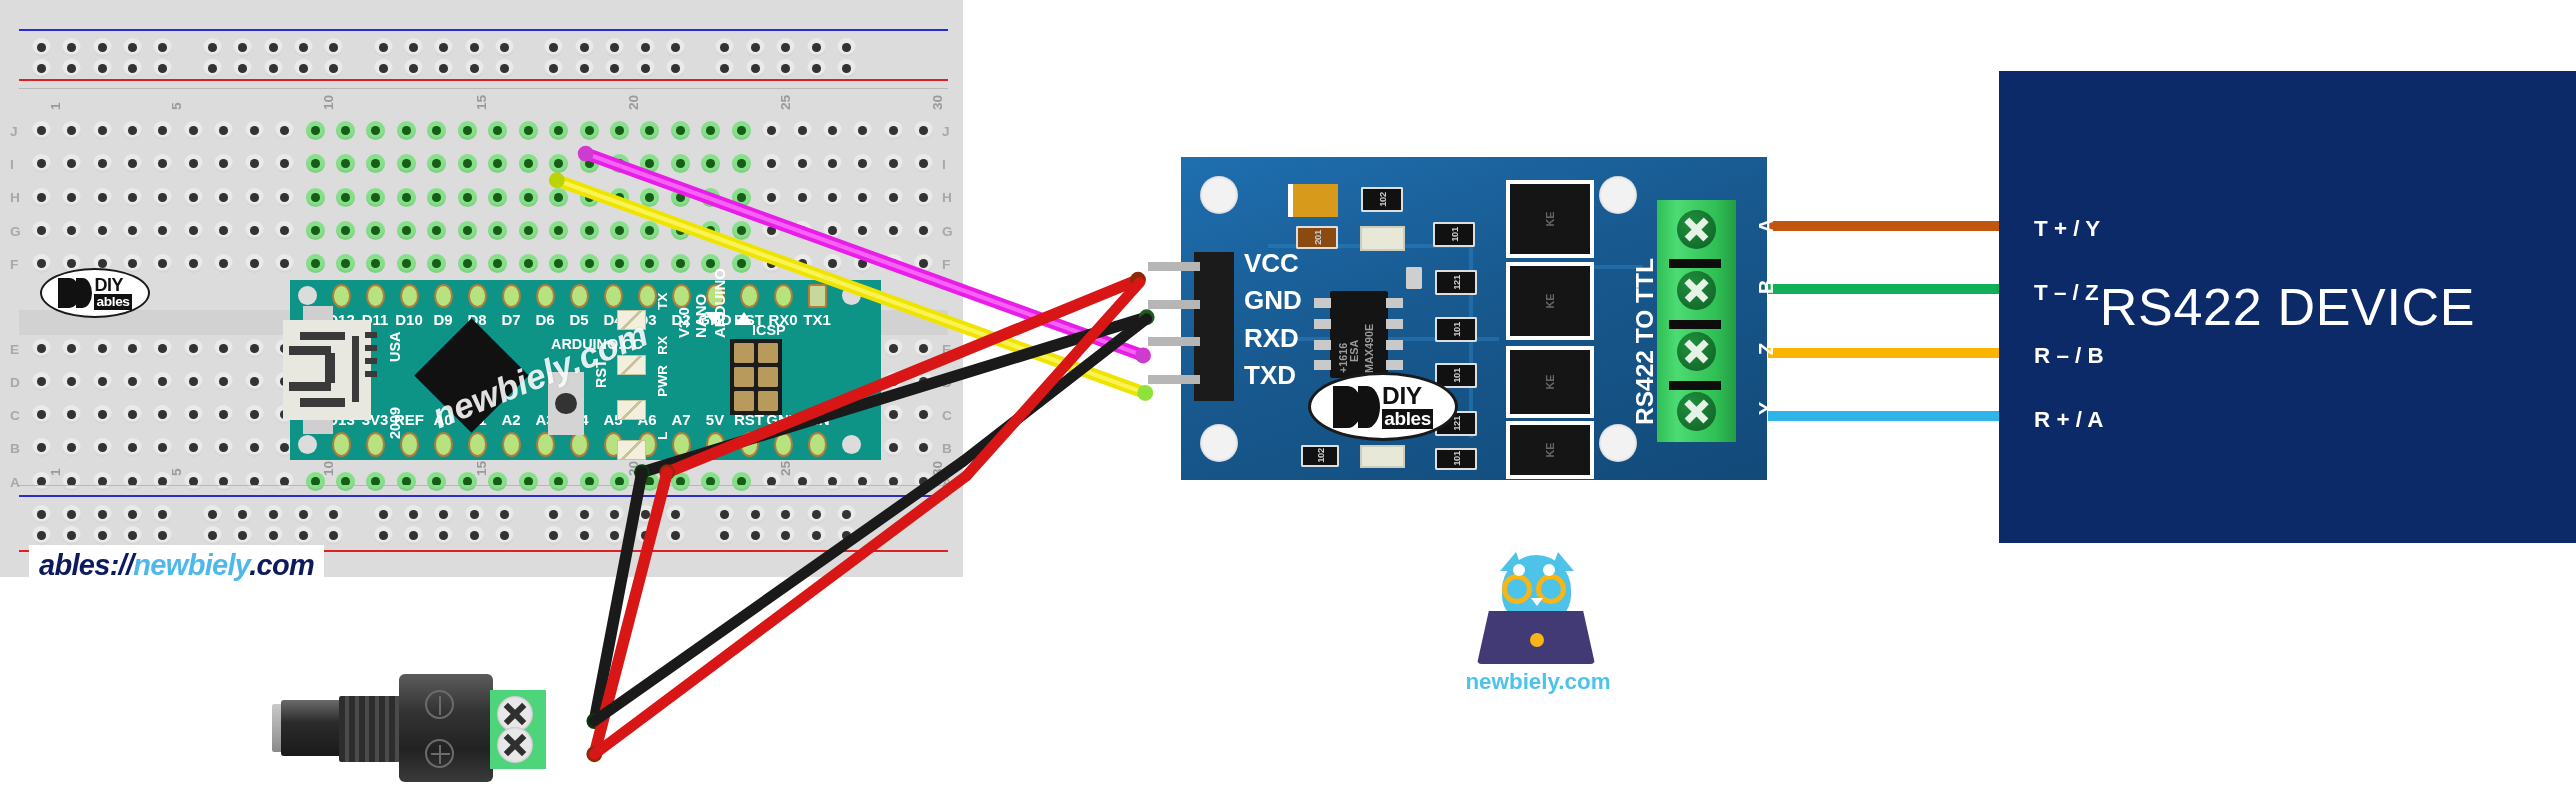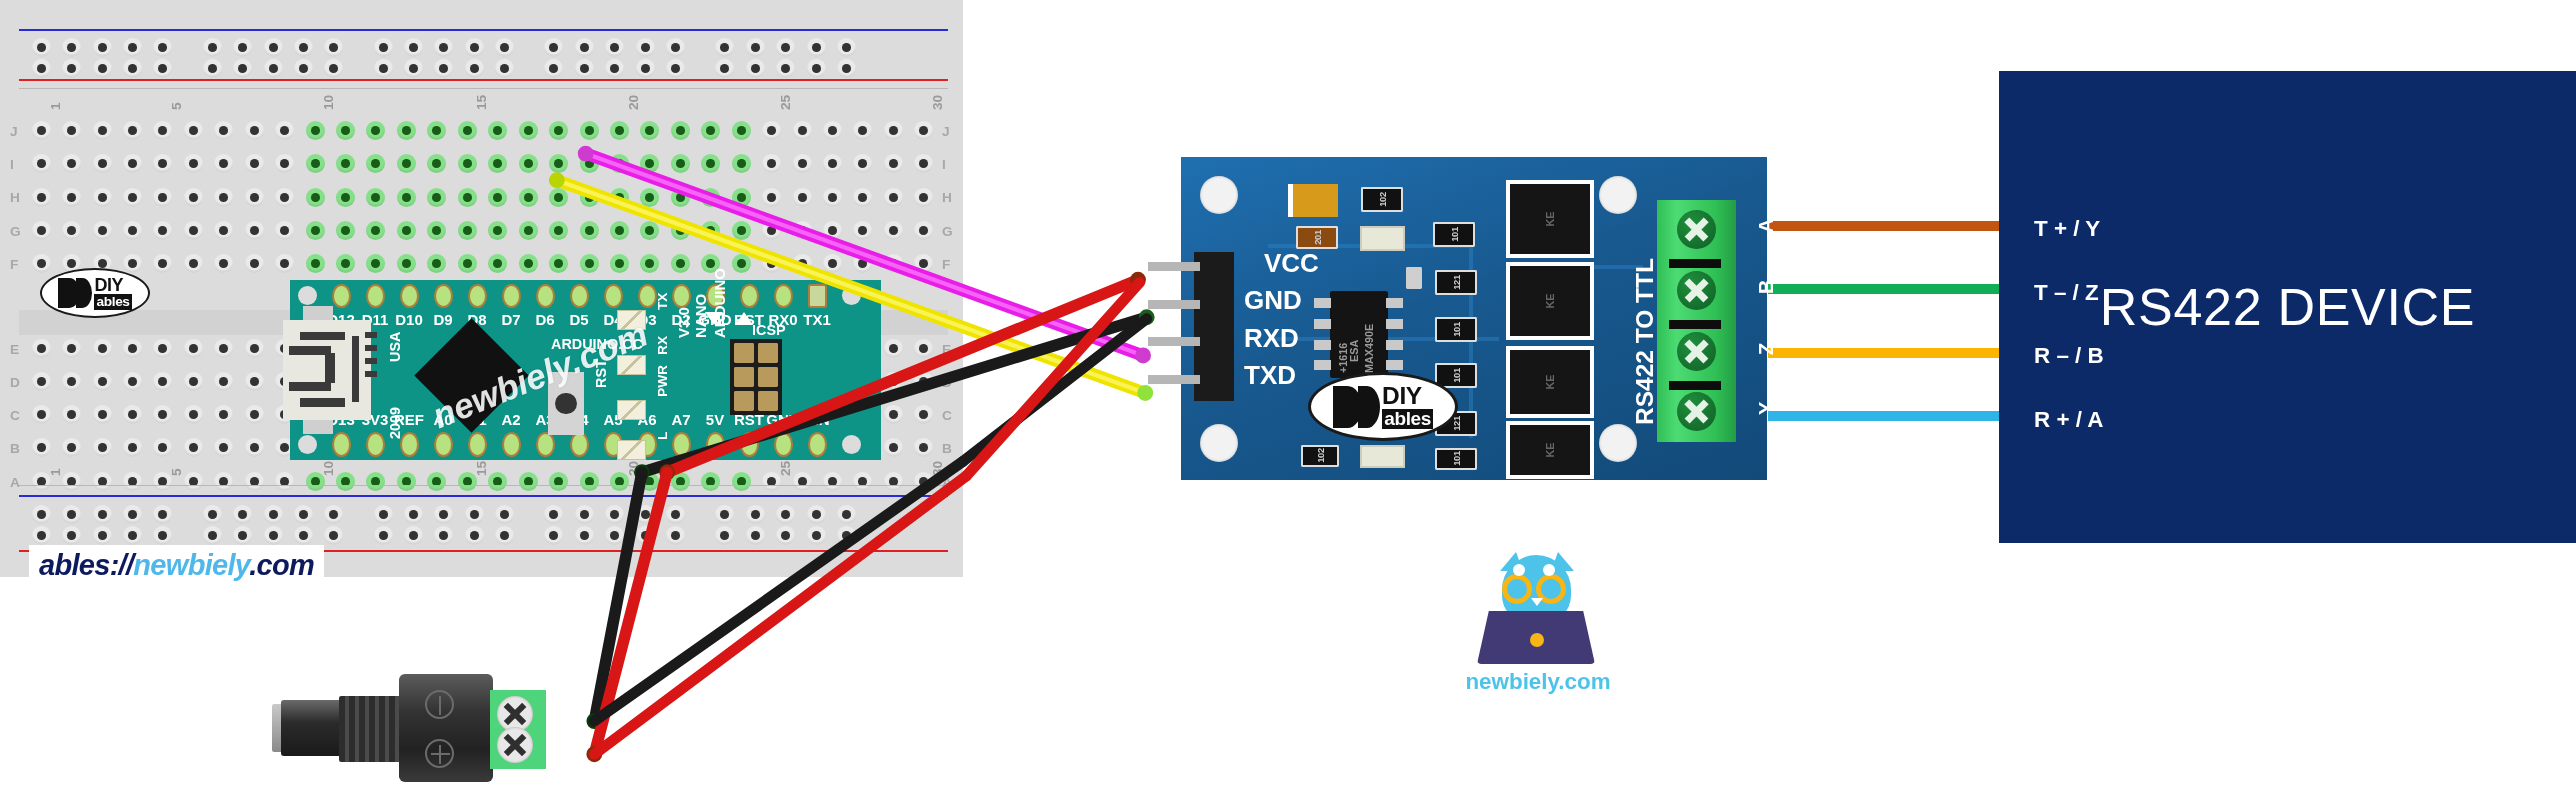--- a/index.html
+++ b/index.html
@@ -976,21 +976,21 @@
     <div class="ic-lbl" style="left:182px; top:216px;">MAX490E</div>
     <div class="ic-lbl" style="left:167px; top:205px;">ESA</div>
     <div class="ic-lbl" style="left:156px; top:216px;">+1616</div>
 
     <div class="hdr" style="left:13px; top:95px; width:40px; height:149px;"></div>
     <div class="hdr-pin" style="left:-33px; top:105px; width:52px; height:8.7px;"></div>
     <div class="hdr-pin" style="left:-33px; top:143px; width:52px; height:8.7px;"></div>
     <div class="hdr-pin" style="left:-33px; top:180px; width:52px; height:8.7px;"></div>
     <div class="hdr-pin" style="left:-33px; top:218px; width:52px; height:8.7px;"></div>
 
-    <div class="hdr-lbl" style="left:63px; top:91px;margin-left:20px;">VCC</div>
+    <div class="hdr-lbl" style="left:63px; top:91px;">VCC</div>
     <div class="hdr-lbl" style="left:63px; top:128px;">GND</div>
     <div class="hdr-lbl" style="left:63px; top:166px;">RXD</div>
     <div class="hdr-lbl" style="left:63px; top:203px;">TXD</div>
 
     <div class="mod-name" style="left:450px; top:268px;">RS422 TO TTL</div>
 
     <div class="term" style="left:476px; top:43px; width:79px; height:242px;"></div>
     <div class="term-screw" style="left:496px; top:53px;"></div>
     <div class="term-slot" style="left:488px; top:102px; width:52px;"></div>
     <div class="term-screw" style="left:496px; top:114px;"></div>

